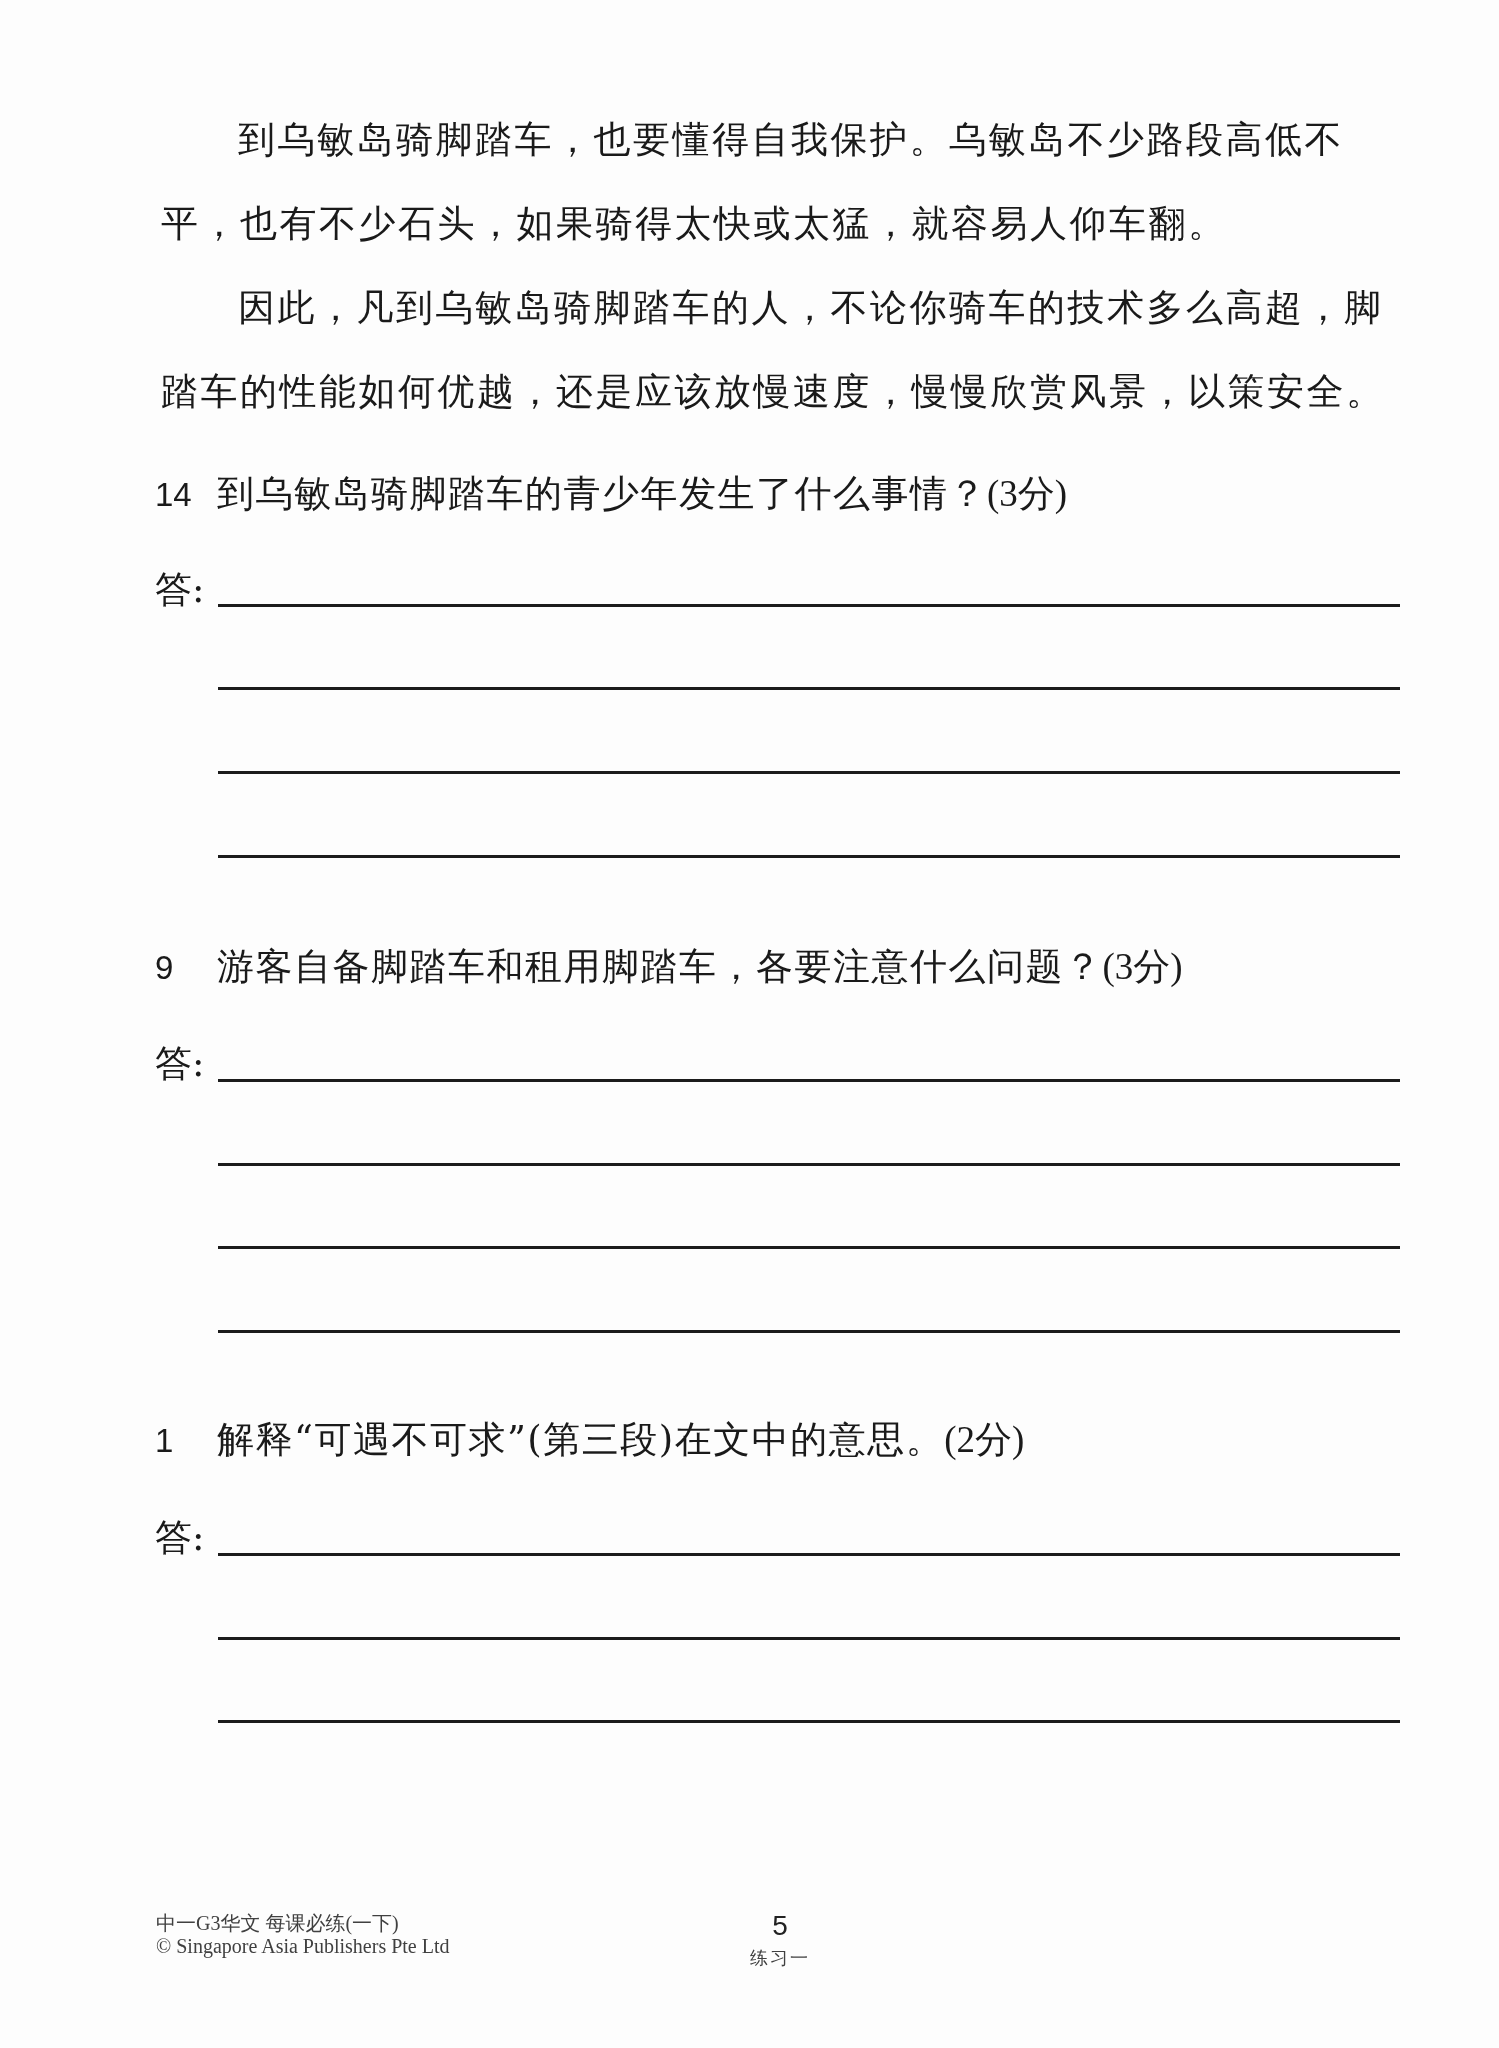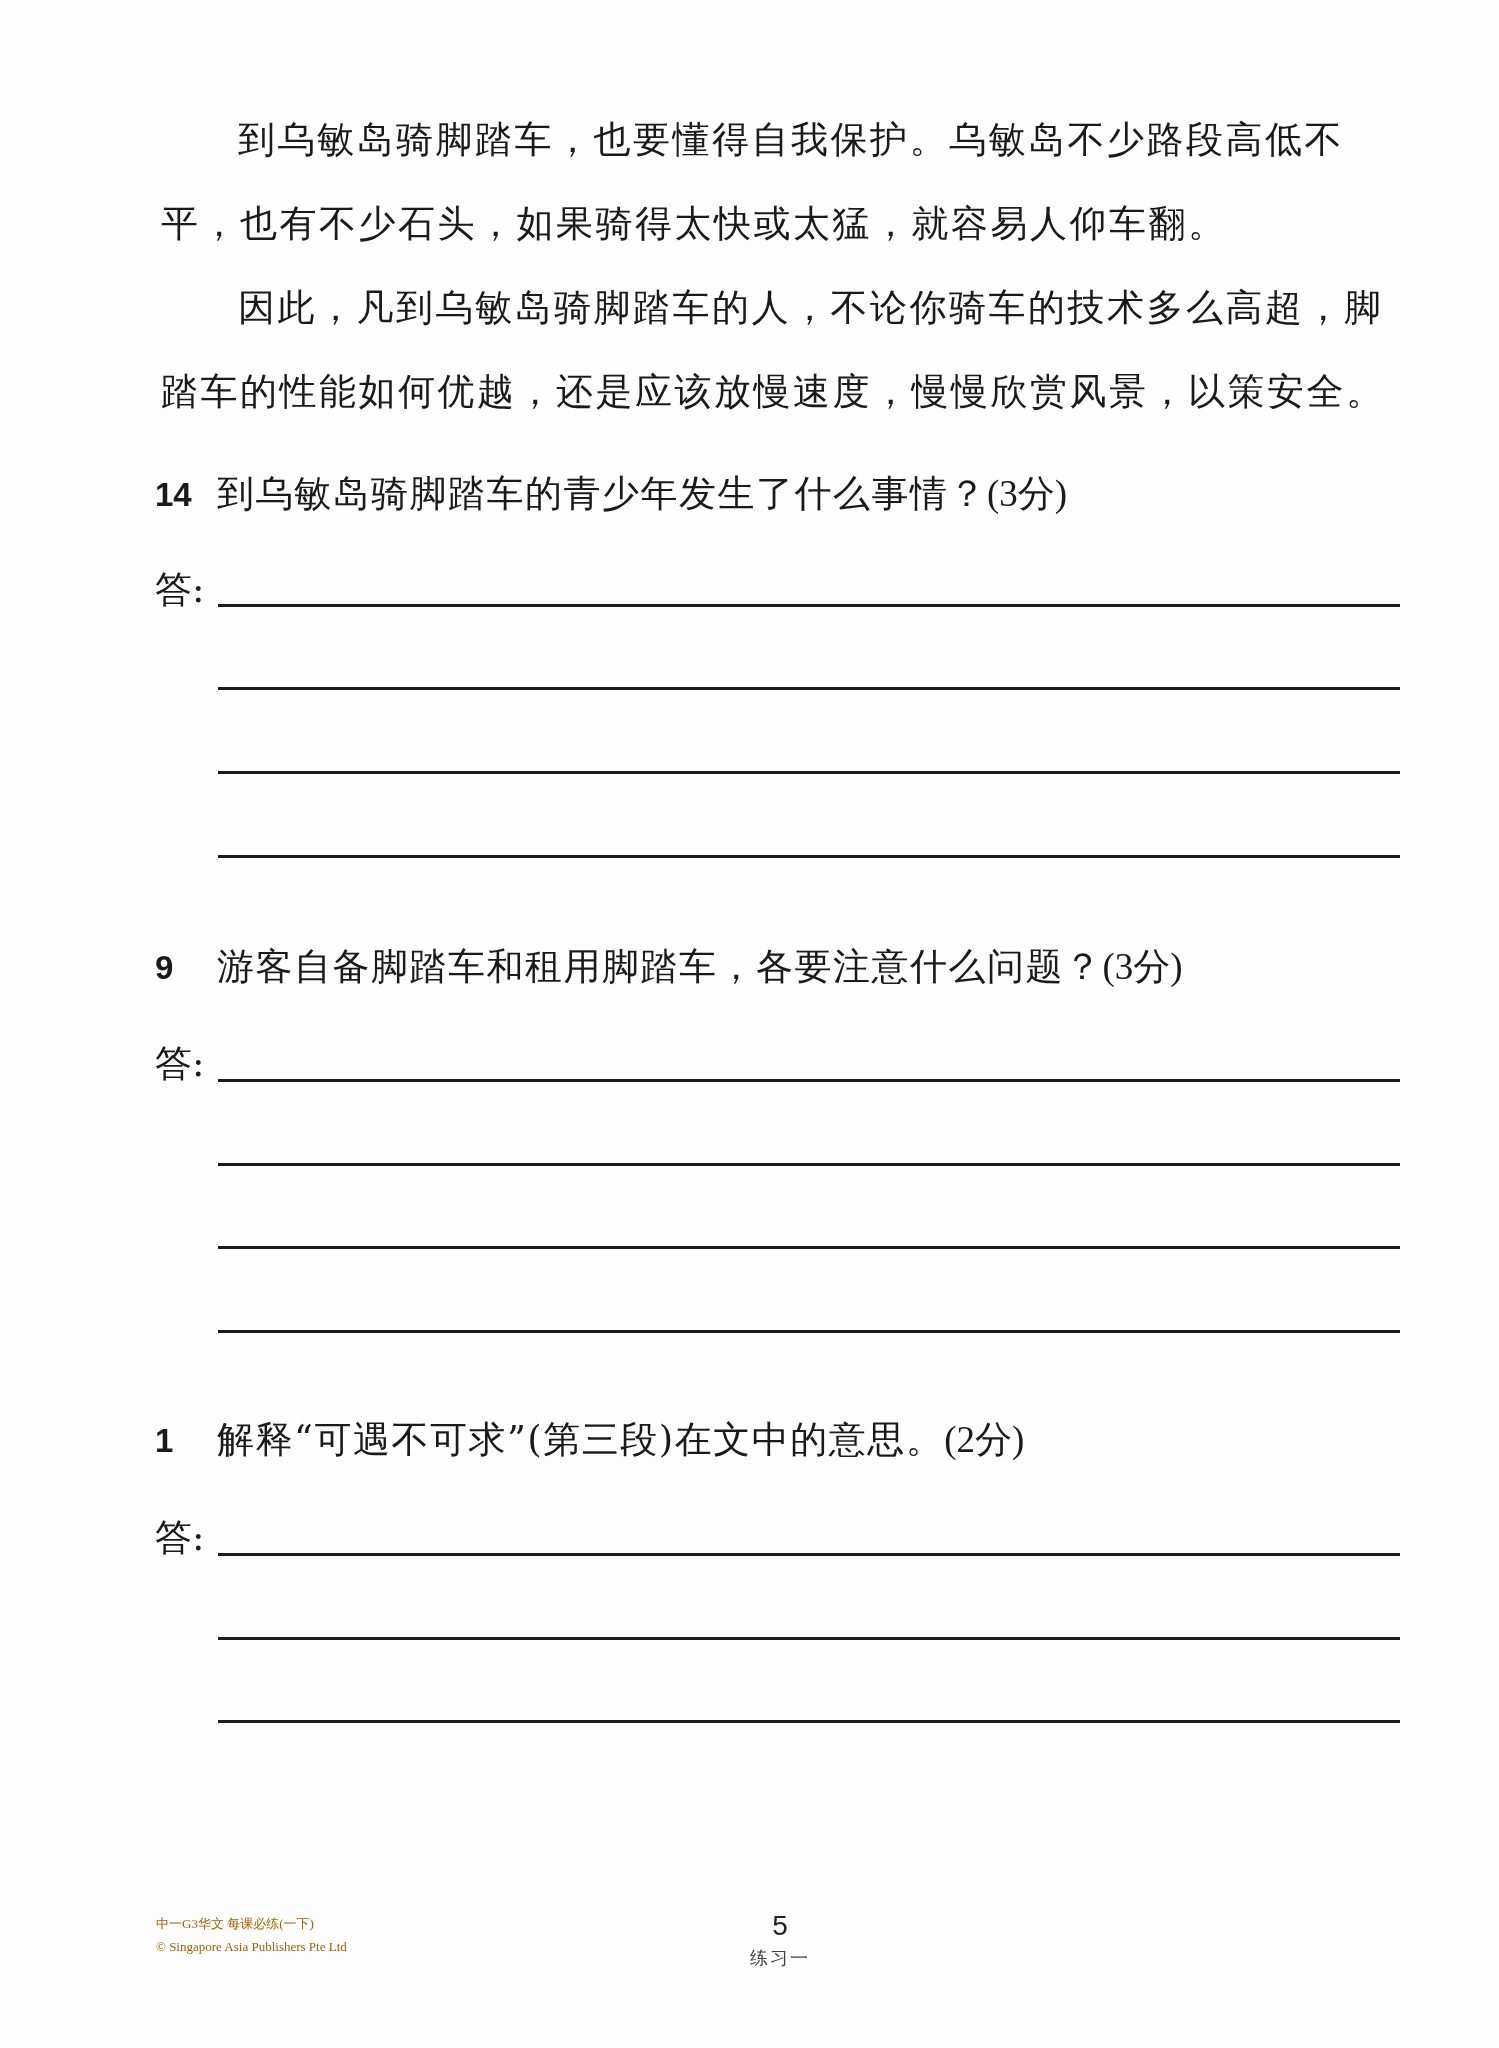--- a/index.html
+++ b/index.html
@@ -10,34 +10,34 @@
     .para {
       position: absolute; left: 155px; width: 1250px;
       font-size: 37px; line-height: 84px; letter-spacing: 2.5px;
       margin: 6px; text-indent: 77px;
     }
     .qline {
       position: absolute; left: 155px; font-size: 37px; letter-spacing: 1.5px;
       white-space: nowrap; line-height: 48px;
     }
     .qnum {
-      font-family: "Liberation Sans", "DejaVu Sans", sans-serif; font-weight: bold;
+      font-family: "Liberation Sans", "DejaVu Sans", sans-serif; font-weight: normal;
       font-size: 33px; display: inline-block; width: 62px; letter-spacing: 0;
     }
     .qmark { font-family: "Liberation Serif", serif; letter-spacing: 0; }
     .ans-label {
       position: absolute; left: 155px; font-size: 37px; line-height: 48px;
     }
     .ans-line {
       position: absolute; left: 218px; width: 1182px; height: 0;
       border-top: 3px solid #1c1c1c;
     }
     .footer-left {
       position: absolute; left: 156px; top: 1912px;
-      font-family: "Liberation Serif", serif; font-size: 13px; line-height: 23px; color: #a16207;
+      font-family: "Liberation Serif", serif; font-size: 20px; line-height: 23px; color: #404040;
     }
     .page-num {
       position: absolute; left: 770px; top: 1910px; width: 20px; text-align: center;
       font-family: "Liberation Sans", sans-serif; font-size: 28px; color: #222;
     }
     .page-sub {
       position: absolute; left: 745px; top: 1946px; width: 70px; text-align: center;
       font-size: 18px; color: #404040; letter-spacing: 2px;
     }
   </style>

